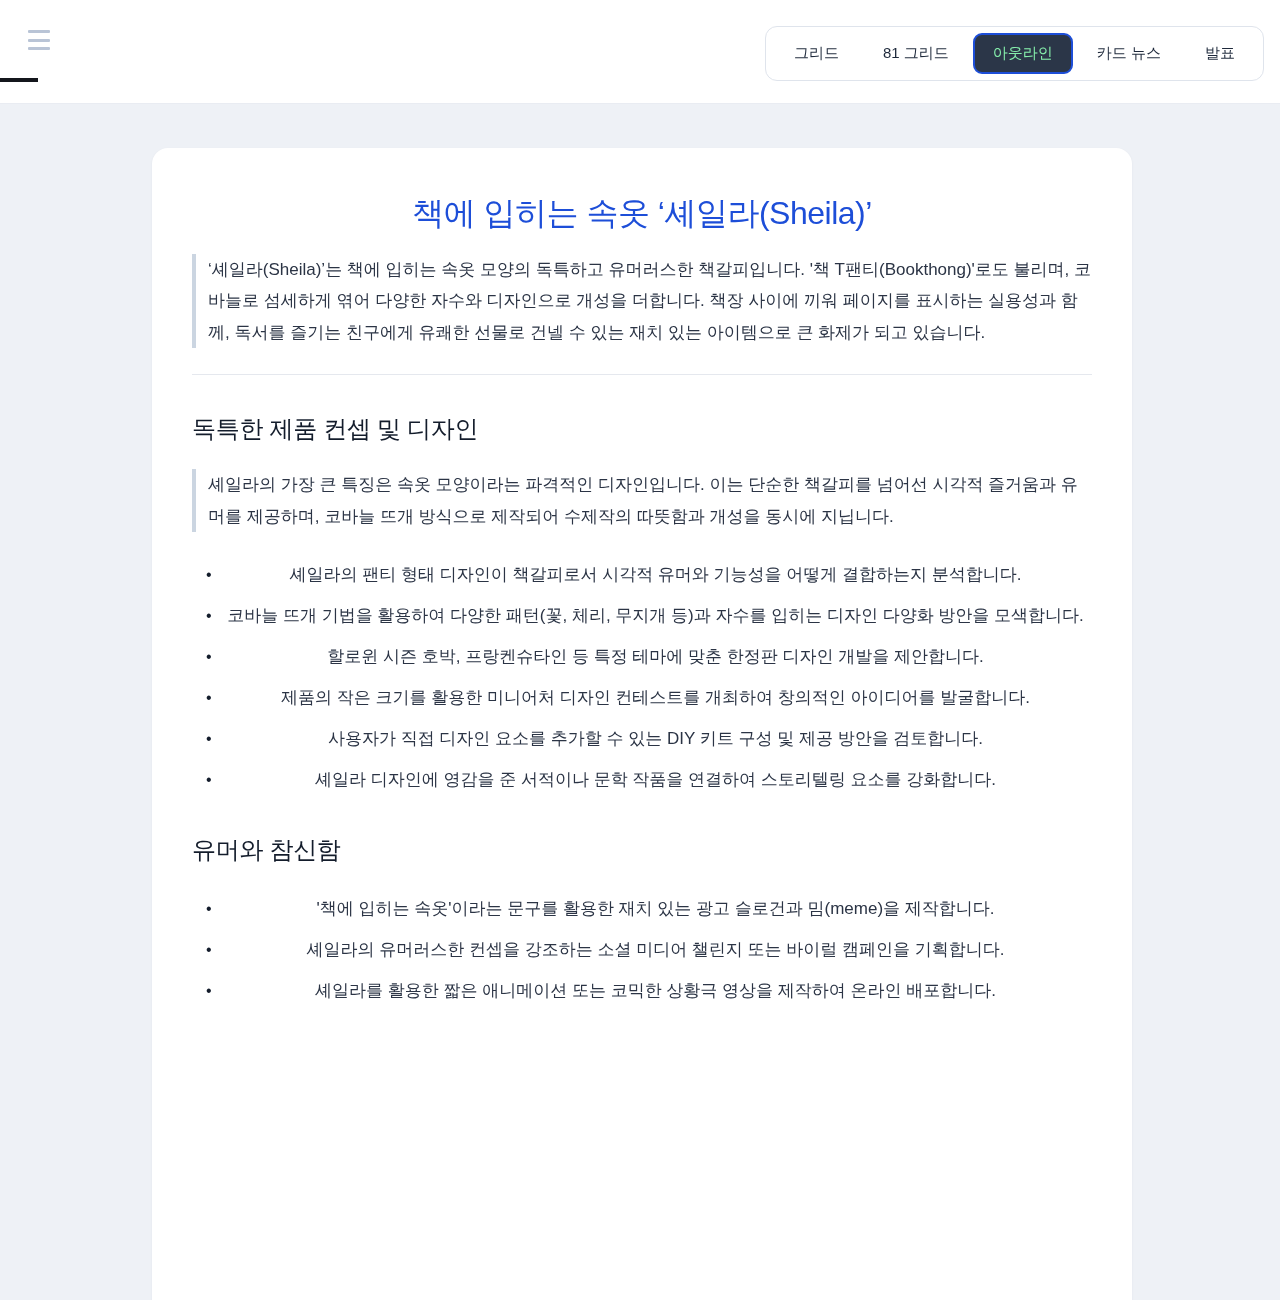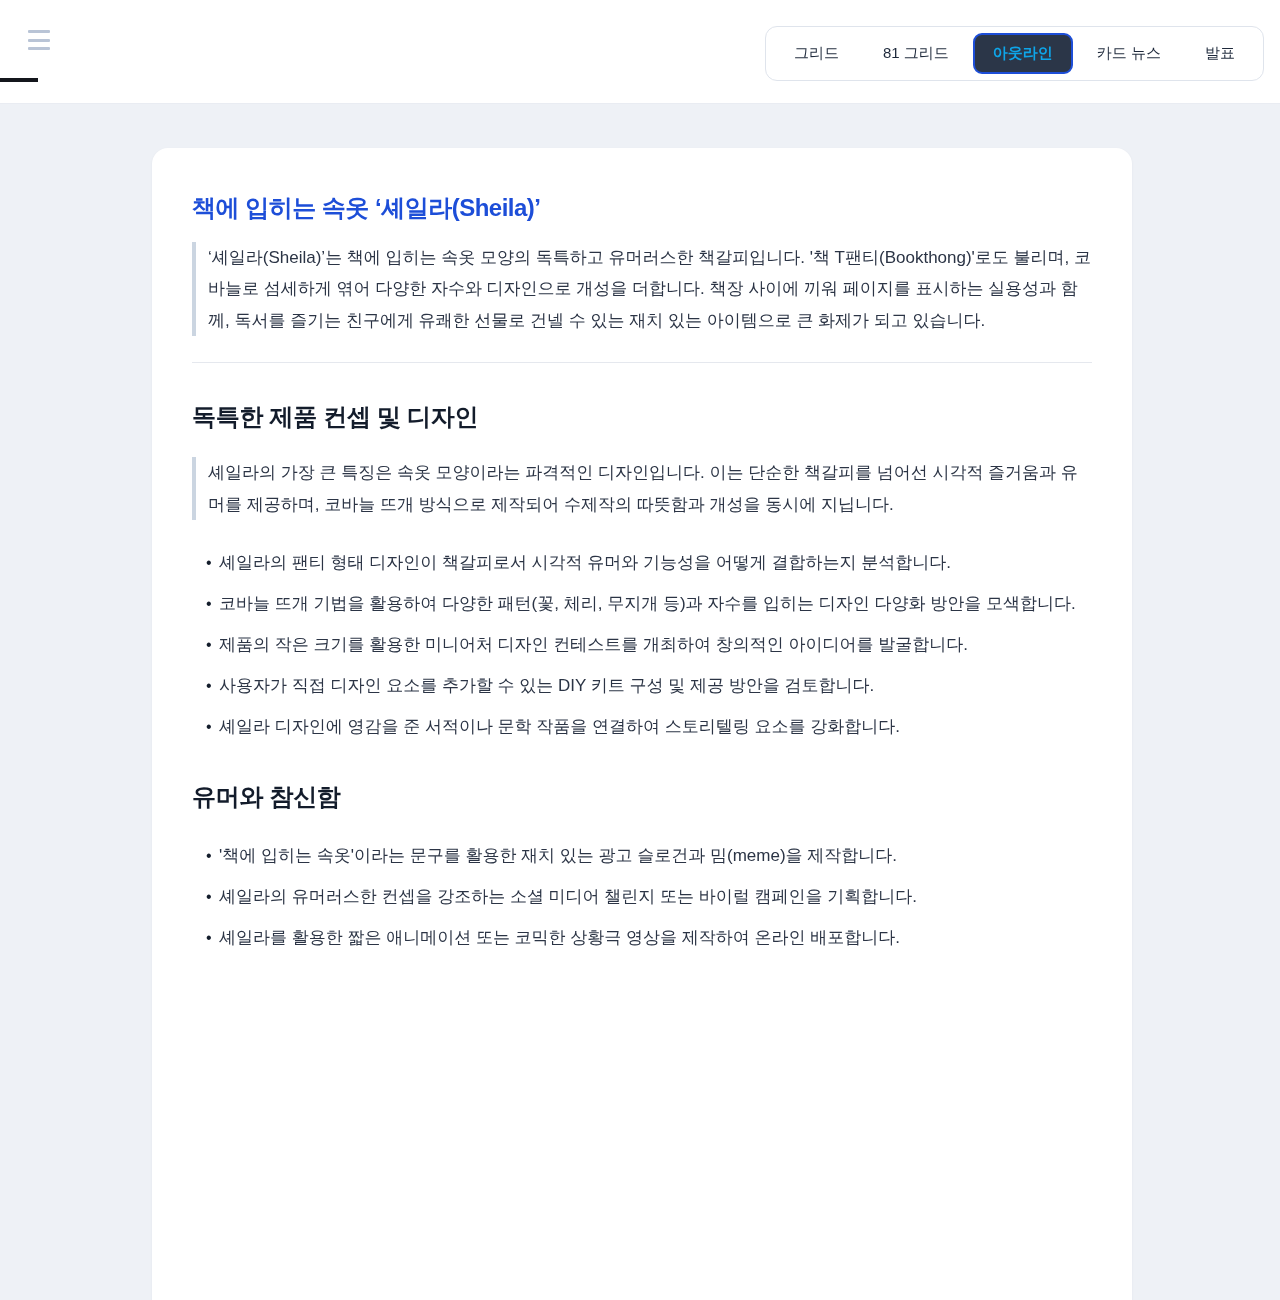--- a/index.html
+++ b/index.html
@@ -51,67 +51,68 @@
     padding:6px 8px;
   }
   .tab{
     appearance:none;background:none;border:2px solid transparent;
     font-family:inherit;
     font-size:15px;color:var(--tab_text);
     padding:9px 18px;border-radius:9px;cursor:pointer;white-space:nowrap;
   }
   .tab.active{
     background:var(--tab_active_bg);
-    color:#0ea5e9;
+    color:#86efac;
     border-color:var(--accent);
-    font-weight:bold;
   }
   
   .page{padding:44px 0 0 0;}
   .card{
     width:980px;margin:0 0 0 152px;
     background:var(--card_bg);
     border-radius:16px;
     box-shadow:0 1px 3px rgba(20,30,60,.05);
     padding:44px 40px 60px 40px;
     min-height:1200px;
   }
   .doc-title{
     color:var(--accent);
-    font-size:24px;font-weight:bold;
+    font-size:32px;font-weight:normal;
     letter-spacing:-0.5px;
     margin-bottom:18px;
+    text-align:center;
   }
   blockquote.quote{
     border-left:4px solid var(--quote_border);
     padding-left:12px;
     margin:0 0 6px 0;
   }
   blockquote.quote p{
     font-size:17px;line-height:1.85;color:var(--text);
   }
   hr.divider{
     border:none;border-top:1px solid var(--divider);
     margin:26px 0 0 0;
   }
   .sec-heading{
     color:var(--heading);
-    font-size:24px;font-weight:bold;
+    font-size:24px;font-weight:normal;
     letter-spacing:-0.3px;
     margin:38px 0 24px 0;
   }
   ul.bullets{
     list-style:none;
     margin:28px 0 10px 0;
   }
   ul.bullets li{
     position:relative;
     padding-left:27px;
     font-size:17px;line-height:1.82;color:var(--text);
     margin-bottom:10px;
+    text-align:center;
   }
   ul.bullets li::before{
     content:"•";
     position:absolute;left:14px;top:0;
     color:var(--heading);
     font-size:16px;
   }
 </style>
 </head>
 <body>
@@ -145,20 +146,21 @@
     <hr class="divider">
     <div id="sections">
   <section class="doc-section">
     <h2 class="sec-heading">독특한 제품 컨셉 및 디자인</h2>
     <blockquote class="quote">
       <p>셰일라의 가장 큰 특징은 속옷 모양이라는 파격적인 디자인입니다. 이는 단순한 책갈피를 넘어선 시각적 즐거움과 유머를 제공하며, 코바늘 뜨개 방식으로 제작되어 수제작의 따뜻함과 개성을 동시에 지닙니다.</p>
     </blockquote>
     <ul class="bullets">
             <li>셰일라의 팬티 형태 디자인이 책갈피로서 시각적 유머와 기능성을 어떻게 결합하는지 분석합니다.</li>
             <li>코바늘 뜨개 기법을 활용하여 다양한 패턴(꽃, 체리, 무지개 등)과 자수를 입히는 디자인 다양화 방안을 모색합니다.</li>
+            <li>할로윈 시즌 호박, 프랑켄슈타인 등 특정 테마에 맞춘 한정판 디자인 개발을 제안합니다.</li>
             <li>제품의 작은 크기를 활용한 미니어처 디자인 컨테스트를 개최하여 창의적인 아이디어를 발굴합니다.</li>
             <li>사용자가 직접 디자인 요소를 추가할 수 있는 DIY 키트 구성 및 제공 방안을 검토합니다.</li>
             <li>셰일라 디자인에 영감을 준 서적이나 문학 작품을 연결하여 스토리텔링 요소를 강화합니다.</li>
           </ul>
   </section>
 
   <section class="doc-section">
     <h2 class="sec-heading">유머와 참신함</h2>
     <ul class="bullets">
             <li>'책에 입히는 속옷'이라는 문구를 활용한 재치 있는 광고 슬로건과 밈(meme)을 제작합니다.</li>

